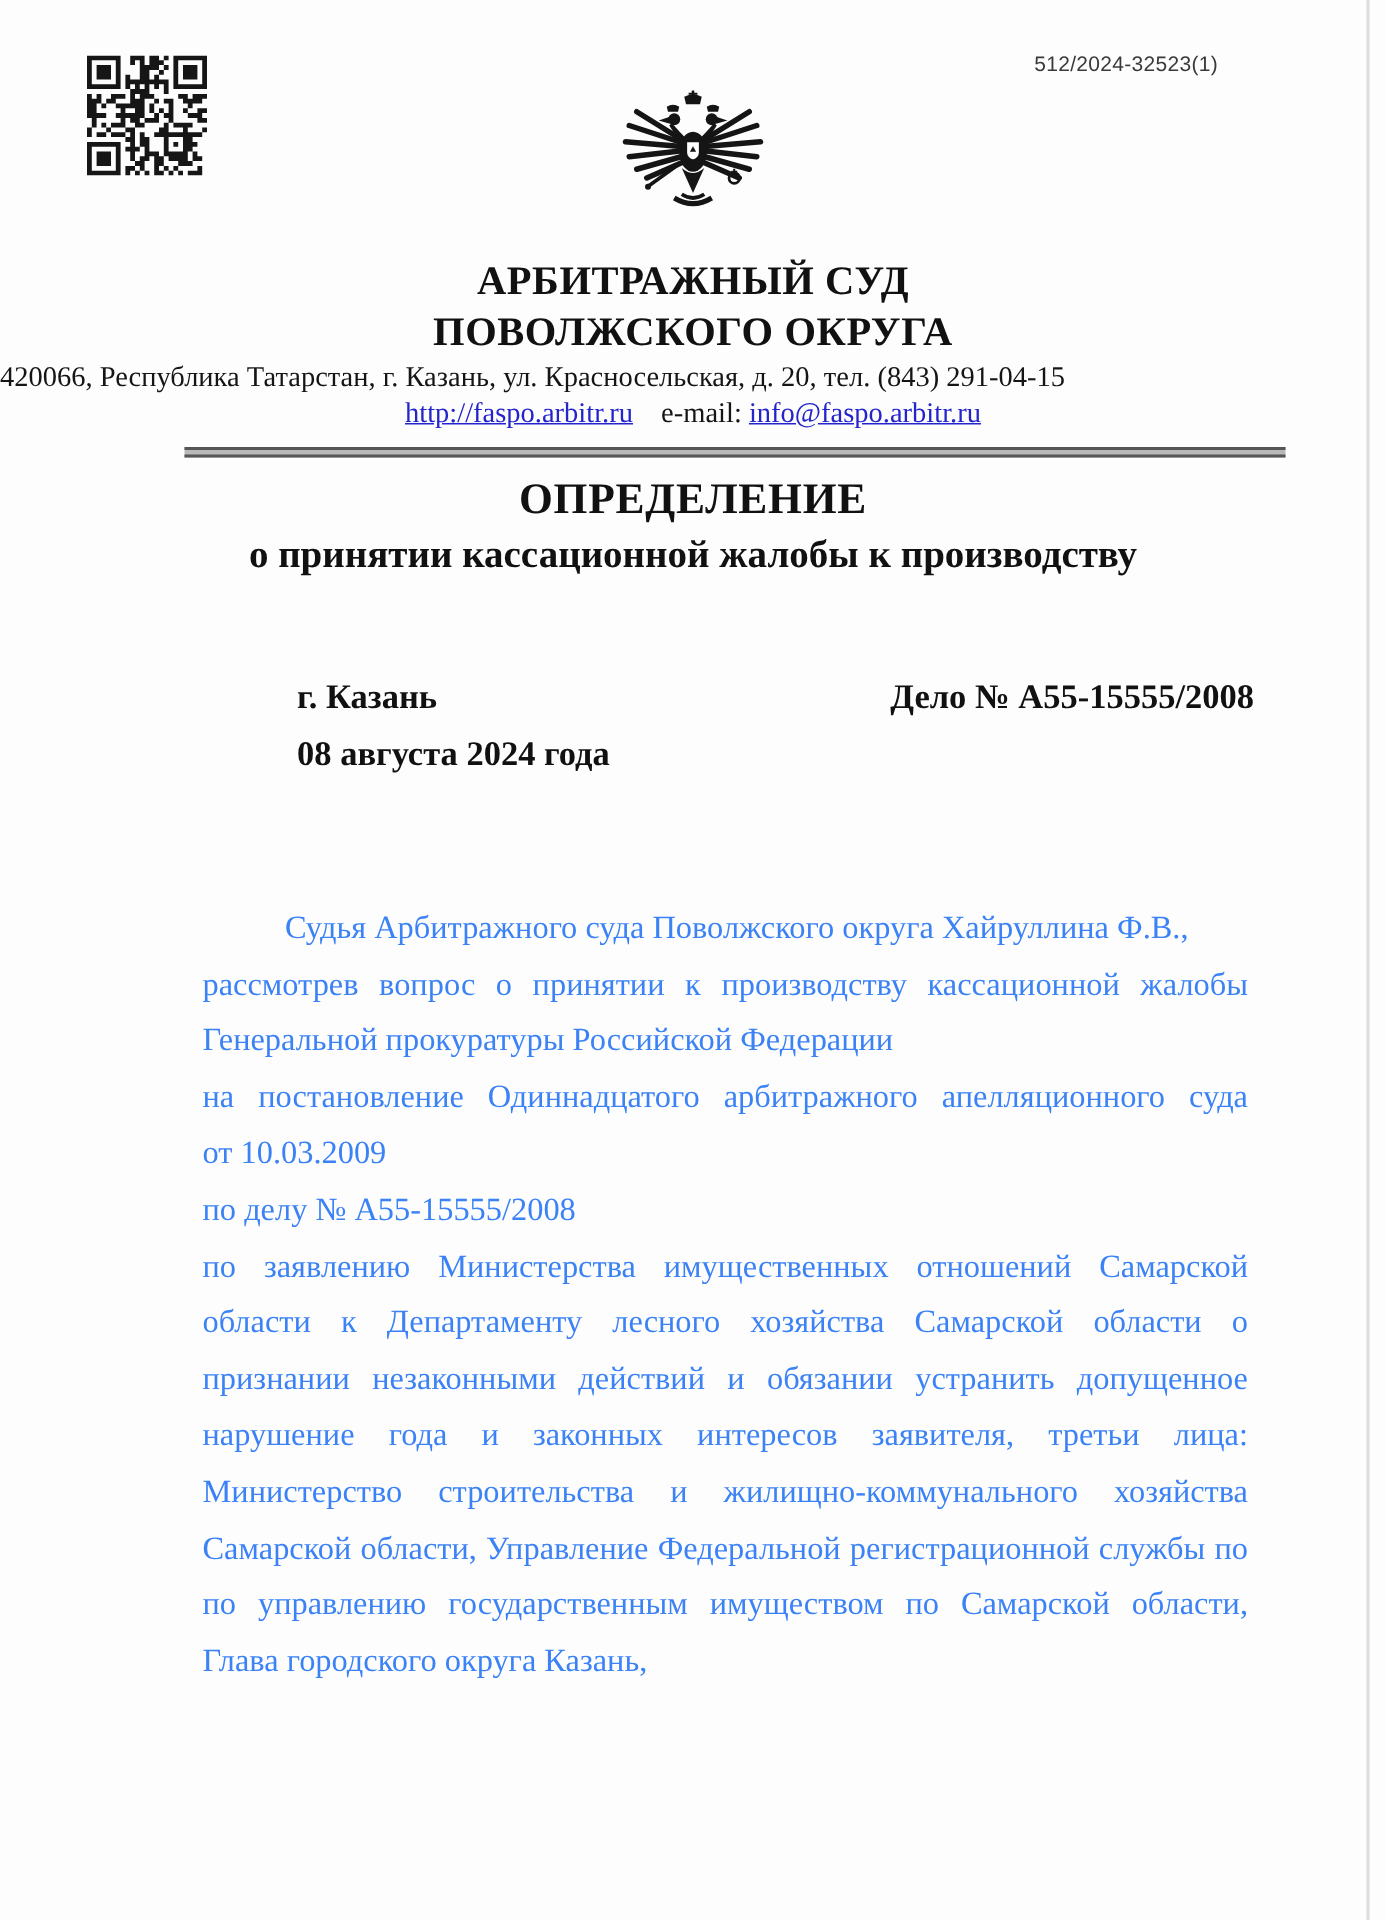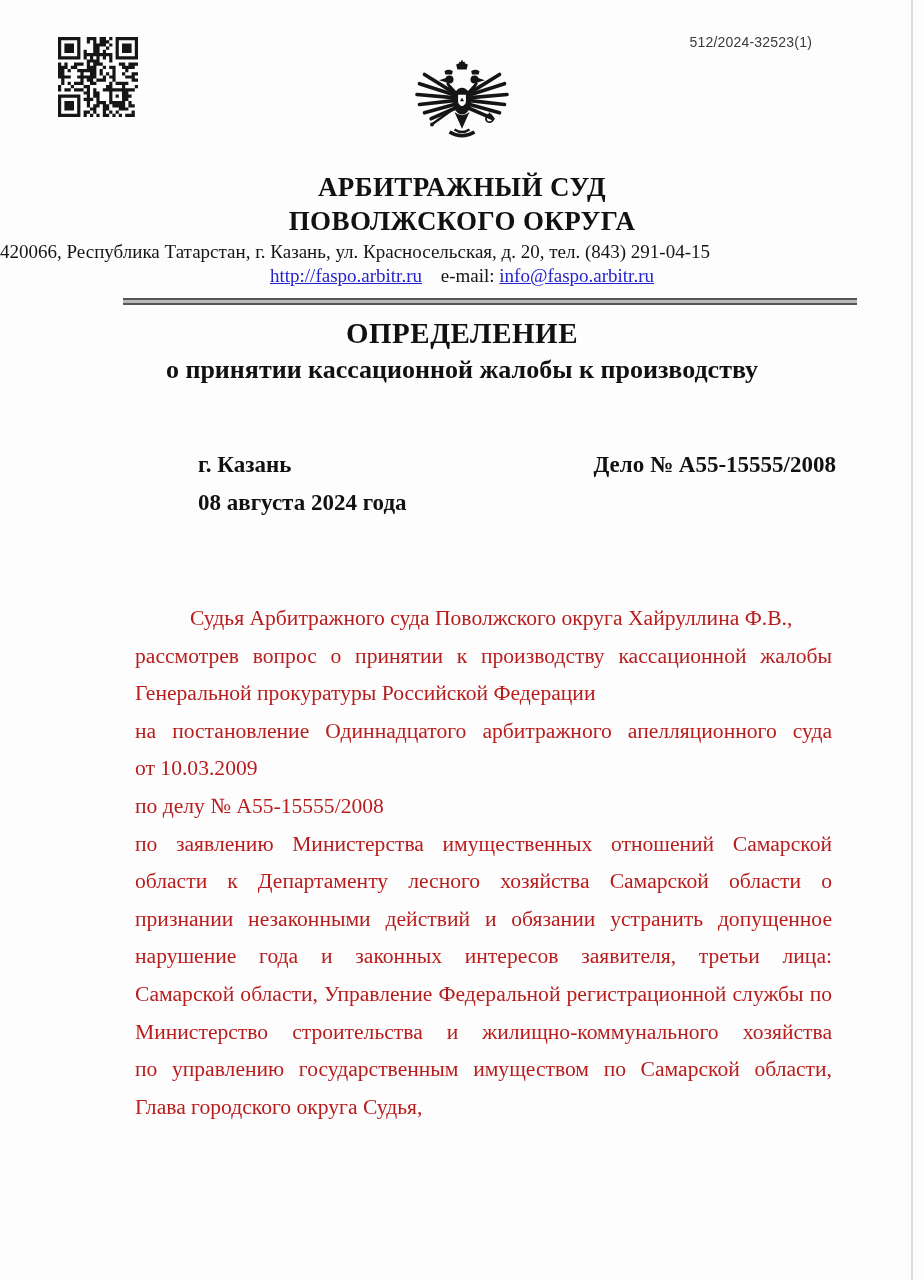--- a/index.html
+++ b/index.html
@@ -19,21 +19,21 @@
   .rule{position:absolute;top:298px;left:123px;width:734px;height:3px;background:#b9b9b9;
         border-top:2px solid #565656;border-bottom:2px solid #565656;}
   .doc-title{position:absolute;top:317px;left:0;right:0;text-align:center;font-size:29px;
              font-weight:bold;letter-spacing:.5px;color:#111;}
   .doc-subtitle{position:absolute;top:355px;left:0;right:0;text-align:center;font-size:26px;
                 font-weight:bold;color:#111;}
   .case-row{position:absolute;top:452px;left:198px;right:88px;display:flex;
             justify-content:space-between;font-size:23px;font-weight:bold;color:#111;}
   .date{position:absolute;top:490px;left:198px;font-size:23px;font-weight:bold;color:#111;}
   .body-text{position:absolute;top:600px;left:135px;width:697px;font-size:21.6px;
-             line-height:37.6px;color:#b91c1c;}
+             line-height:37.6px;color:#3b82f6;}
   .line{text-align:left;}
   .line.just{text-align:justify;text-align-last:justify;}
   .line.ind{text-indent:55px;}
 </style>
 </head>
 <body>
 
 <div class="page">
 
   <div class="page-edge"></div>
@@ -119,19 +119,19 @@
   <div class="line ind">Судья Арбитражного суда Поволжского округа Хайруллина Ф.В.,</div>
       <div class="line just">рассмотрев вопрос о принятии к производству кассационной жалобы</div>
       <div class="line">Генеральной прокуратуры Российской Федерации</div>
       <div class="line just">на постановление Одиннадцатого арбитражного апелляционного суда</div>
       <div class="line">от 10.03.2009</div>
       <div class="line">по делу № А55-15555/2008</div>
       <div class="line just">по заявлению Министерства имущественных отношений Самарской</div>
       <div class="line just">области к Департаменту лесного хозяйства Самарской области о</div>
       <div class="line just">признании незаконными действий и обязании устранить допущенное</div>
       <div class="line just">нарушение года и законных интересов заявителя, третьи лица:</div>
+      <div class="line just">Министерство строительства и жилищно-коммунального хозяйства</div>
       <div class="line just">Самарской области, Управление Федеральной регистрационной службы по</div>
-      <div class="line just">Министерство строительства и жилищно-коммунального хозяйства</div>
       <div class="line just">по управлению государственным имуществом по Самарской области,</div>
-      <div class="line">Глава городского округа Судья,</div>
+      <div class="line">Глава городского округа Казань,</div>
     </div>
 
 </div>
 
 </body></html>

